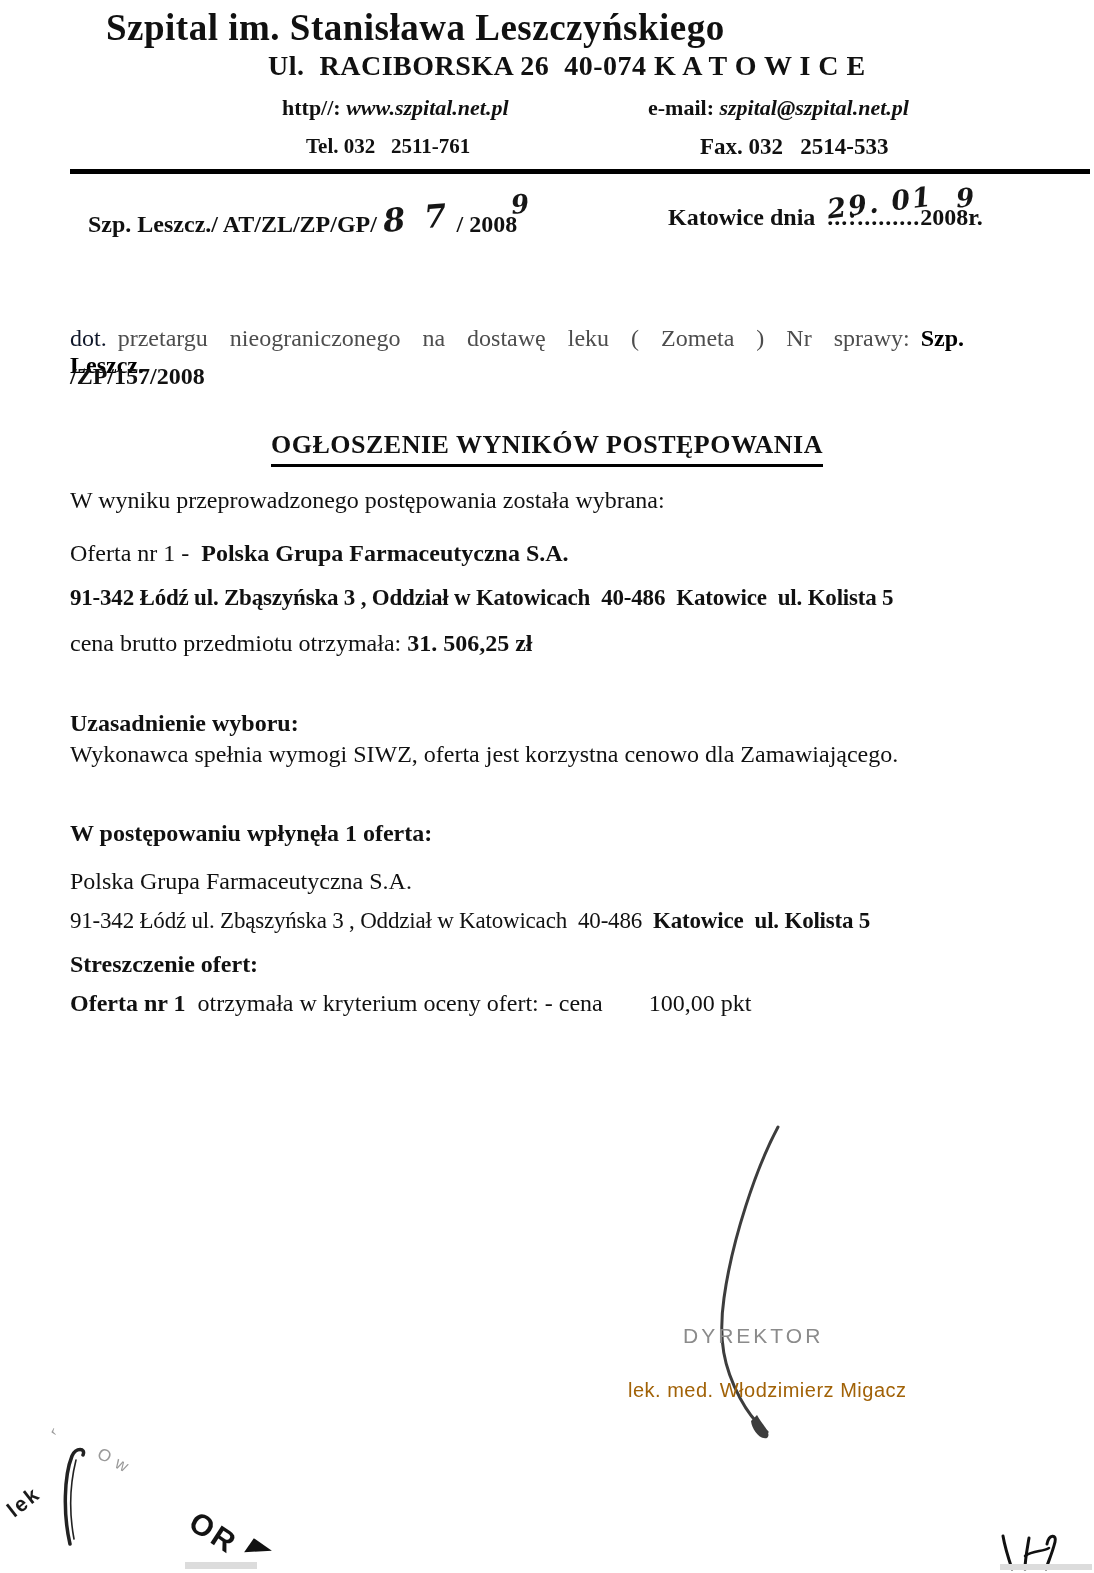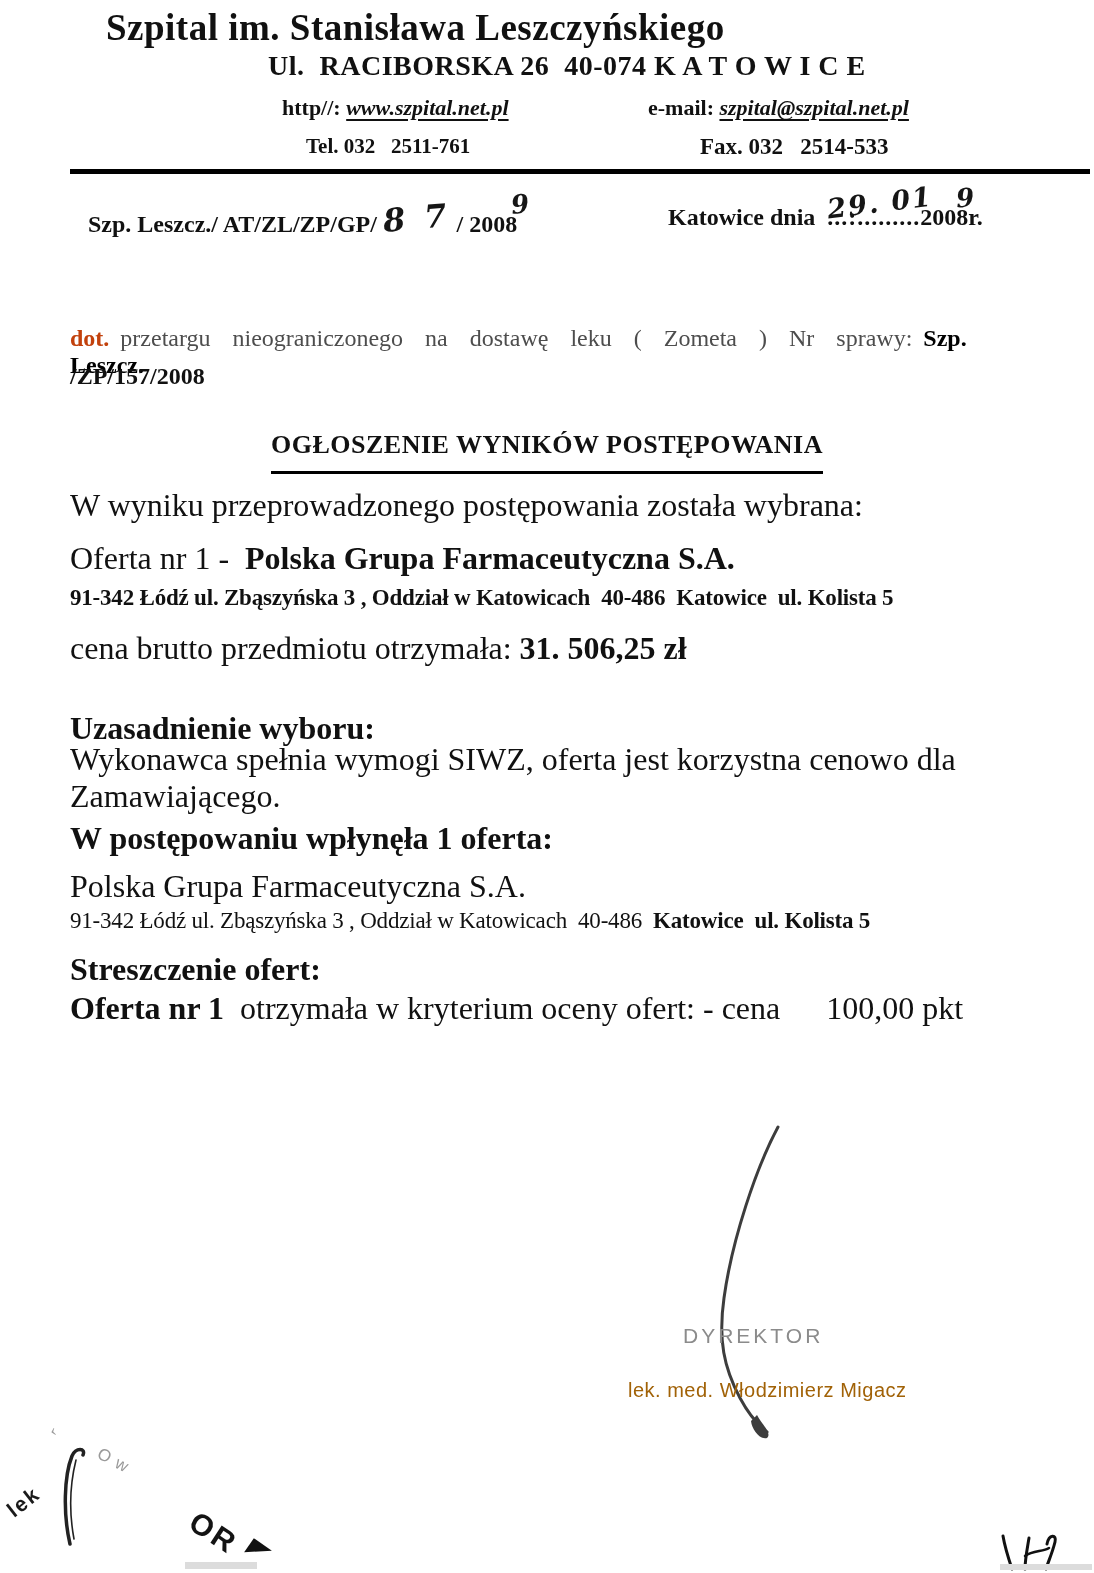--- a/index.html
+++ b/index.html
@@ -11,21 +11,21 @@
   .abs { position:absolute; }
   [data-bind] { white-space:pre-wrap; }
 
   
   .h-title { top:6px; left:106px; width:988px; 
              font-size:37px; font-weight:700; letter-spacing:0.5px; }
   .h-address { top:50px; left:268px; font-size:28px; font-weight:700; letter-spacing:0.5px; }
   .h-http { top:95px; left:282px; font-size:22px; }
   .h-email { top:95px; left:648px; font-size:22px; }
   .lbl-bold { font-weight:700; }
-  .url { font-style:italic; font-weight:700; text-decoration:underline; text-underline-offset:4px; text-decoration-thickness:2px; }
+  .url { font-style:italic; font-weight:700; text-underline-offset:4px; text-decoration-thickness:2px; }
   .h-tel { top:134px; left:306px; font-size:21px; font-weight:700; }
   .h-fax { top:134px; left:700px; font-size:23px; font-weight:700; }
   .rule { top:169px; left:70px; width:1020px; height:5px; background:#000; }
 
   
   .ref-left { top:202px; left:88px; font-size:24px; font-weight:700; }
   .ref-right { top:204px; left:668px; font-size:24px; font-weight:700; }
   .hw { font-family:"DejaVu Serif", serif; font-style:italic; font-weight:700; color:#161616; }
   .hw-case { display:inline-block; font-size:32px; letter-spacing:4px;
              transform:rotate(-5deg); position:relative; top:-3px; }
@@ -34,30 +34,30 @@
   .hw-sup-r { position:absolute; right:-6px; top:-21px; font-size:26px; transform:rotate(-4deg); }
   .date-wrap { position:relative; display:inline-block; }
   .hw-date { position:absolute; left:0px; top:-17px; font-size:27px; letter-spacing:2px;
              transform:rotate(-7deg); white-space:pre; }
   .dots { letter-spacing:1px; }
 
   
   .subject1 { top:325px; left:70px; width:945px; font-size:24px; }
   .subject1 .gray { color:#4d4d4d; word-spacing:5px; }
   .subject1 .case { font-weight:700; color:#000; }
-  .subject1 .lbl { font-weight:700; color:#c2410c; }
+  .subject1 .lbl { font-weight:400; color:#0f172a; }
   .subject2 { top:363px; left:70px; font-size:24px; font-weight:700; }
 
   
   .doc-title-row { top:430px; left:0; width:1094px; text-align:center; }
   .doc-title { display:inline-block; font-size:26px; font-weight:700; letter-spacing:0.5px;
-               border-bottom:3px solid #000; padding-bottom:11px; }
+               border-bottom:3px solid #000; padding-bottom:4px; }
 
   
-  .para { left:70px; font-size:32px; }
+  .para { left:70px; font-size:24px; }
   .b { font-weight:700; }
   .addr { font-size:23px; letter-spacing:-0.2px; }
   .points { margin-left:46px; }
 
   
   .stamp-title { top:1324px; left:683px; font-family:"Liberation Sans", sans-serif;
                  font-size:21px; letter-spacing:3px; color:#8b8b8b; }
   .stamp-name { top:1379px; left:628px; font-family:"Liberation Sans", sans-serif;
                 font-size:20px; letter-spacing:0.5px; color:#a16207; }
   svg.stroke { overflow:visible; }

